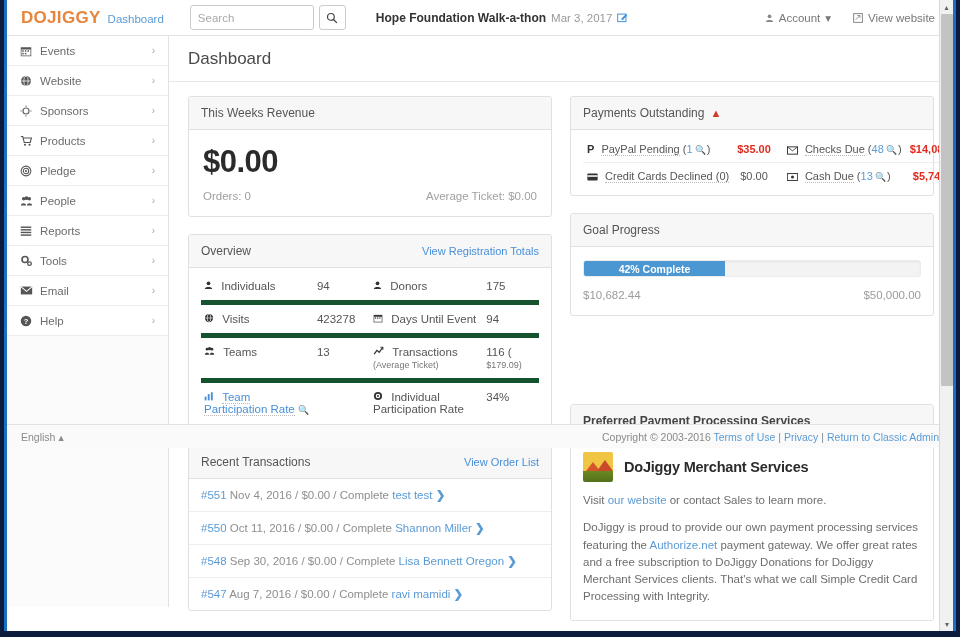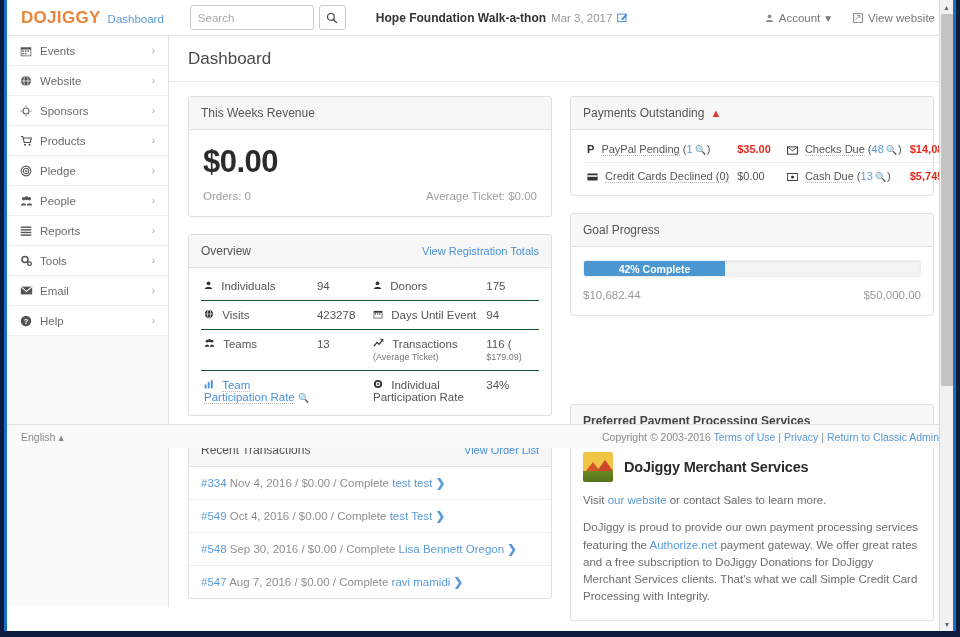--- a/index.html
+++ b/index.html
@@ -117,28 +117,28 @@
   .rev-sub .right { margin-left: auto; }
 
   
   .pay-table { width: 100%; border-collapse: collapse; }
   .pay-table td { padding: 7px 4px; font-size: 11px; color: #555; vertical-align: middle; }
   .pay-table tr:first-child td { border-bottom: 1px solid #eeeeee; }
   .pay-label { white-space: nowrap; }
   .pay-label .ico { margin-right: 4px; color: #333; }
   .dotted { border-bottom: 1px dotted #bbb; }
   .cnt-link { color: #5b9bd5; }
-  .amt { text-align: left; font-weight: bold; white-space: nowrap; margin-left: 7px; }
+  .amt { text-align: center; font-weight: bold; white-space: nowrap; margin-left: 7px; }
   .amt.red { color: #e02b20; }
   .amt.gray { color: #555; font-weight: normal; }
   .mag { color: #4a90d9; font-size: 9px; }
 
   
   .ov-table { width: 100%; border-collapse: collapse; }
-  .ov-table td { padding: 8px 3px; font-size: 11.5px; color: #555; border-bottom: 1px solid #14532d; vertical-align: top;}
+  .ov-table td { padding: 8px 3px; font-size: 11.5px; color: #555; border-bottom: 5px solid #14532d; vertical-align: top;}
   .ov-table tr:last-child td { border-bottom: none; }
   .ov-lbl { width: 120px; }
   .ov-lbl .ico { margin-right: 5px; color: #333; }
   .ov-val { width: 58px; color: #555; }
   .small-note { font-size: 9px; color: #777; }
   .blue { color: #4a90d9; }
 
   
   .progress-outer {
     height: 17px; background: #f3f3f3; border-radius: 3px;
@@ -519,29 +519,29 @@
             </div>
           </div>
 
           <div class="panel">
             <div class="panel-head">
               <span class="panel-title">Recent Transactions</span>
               <span class="panel-head-link">View Order List</span>
             </div>
             <div class="tx-list">
               <div class="tx-row">
-                <span class="tx-id">#334</span>
+                <span class="tx-id">#551</span>
                 <span>Nov 4, 2016 / $0.00 / Complete</span>
                 <span class="tx-name">test test</span>
                 <span class="tx-arrow">❯</span>
               </div>
               <div class="tx-row">
-                <span class="tx-id">#549</span>
-                <span>Oct 4, 2016 / $0.00 / Complete</span>
-                <span class="tx-name">test Test</span>
+                <span class="tx-id">#550</span>
+                <span>Oct 11, 2016 / $0.00 / Complete</span>
+                <span class="tx-name">Shannon Miller</span>
                 <span class="tx-arrow">❯</span>
               </div>
               <div class="tx-row">
                 <span class="tx-id">#548</span>
                 <span>Sep 30, 2016 / $0.00 / Complete</span>
                 <span class="tx-name">Lisa Bennett Oregon</span>
                 <span class="tx-arrow">❯</span>
               </div>
               <div class="tx-row">
                 <span class="tx-id">#547</span>

